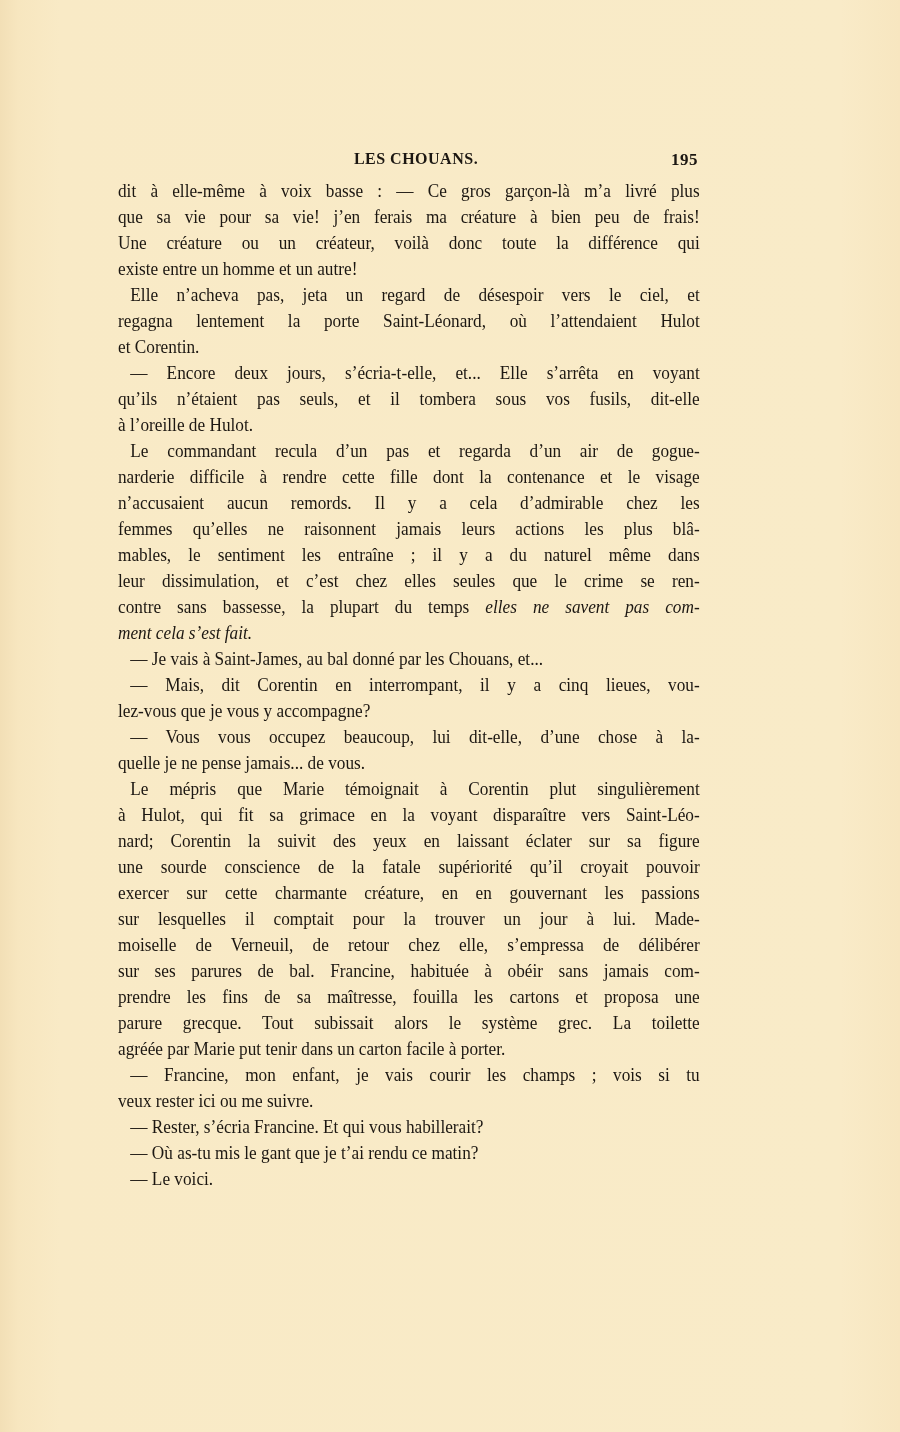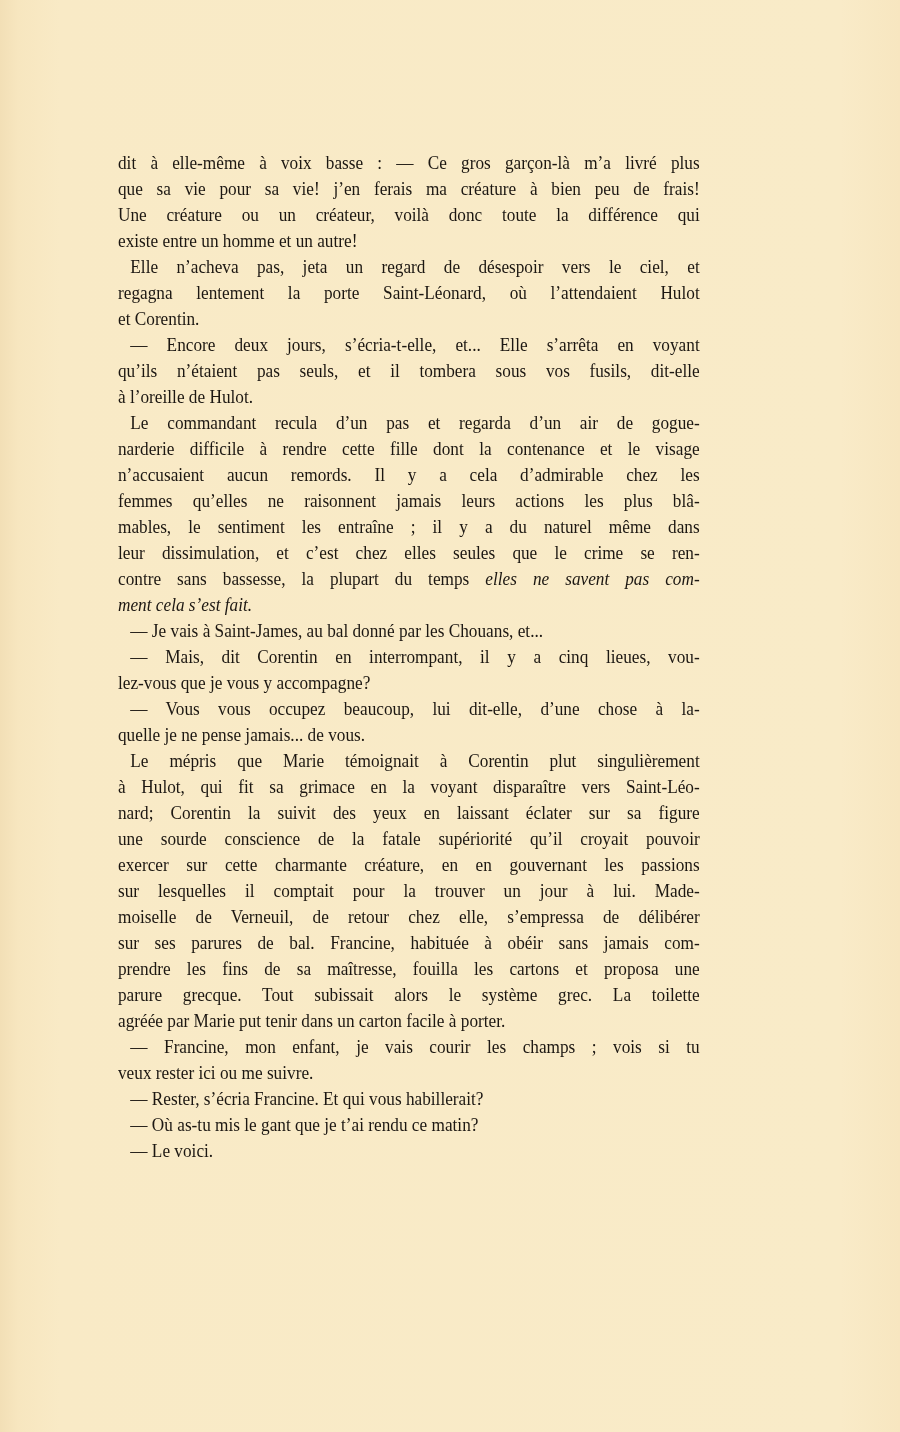--- a/index.html
+++ b/index.html
@@ -24,20 +24,24 @@
       transform: scaleX(0.88); transform-origin: left center; width: 661px;
     }
     .line.last { text-align-last: left; }
     .line.indent { padding-left: 14px; box-sizing: border-box; }
     .line i { font-style: italic; }
   </style>
 </head>
 <body>
 
 <div class="page">
+  <div class="running-head">
+    <span class="title">LES CHOUANS.</span>
+    <span class="folio">195</span>
+  </div>
   <div id="body-text">
       <div class="line"><span>dit à elle-même à voix basse : — Ce gros garçon-là m’a livré plus</span></div>
       <div class="line"><span>que sa vie pour sa vie! j’en ferais ma créature à bien peu de frais!</span></div>
       <div class="line"><span>Une créature ou un créateur, voilà donc toute la différence qui</span></div>
       <div class="line last"><span>existe entre un homme et un autre!</span></div>
       <div class="line indent"><span>Elle n’acheva pas, jeta un regard de désespoir vers le ciel, et</span></div>
       <div class="line"><span>regagna lentement la porte Saint-Léonard, où l’attendaient Hulot</span></div>
       <div class="line last"><span>et Corentin.</span></div>
       <div class="line indent"><span>— Encore deux jours, s’écria-t-elle, et... Elle s’arrêta en voyant</span></div>
       <div class="line"><span>qu’ils n’étaient pas seuls, et il tombera sous vos fusils, dit-elle</span></div>

